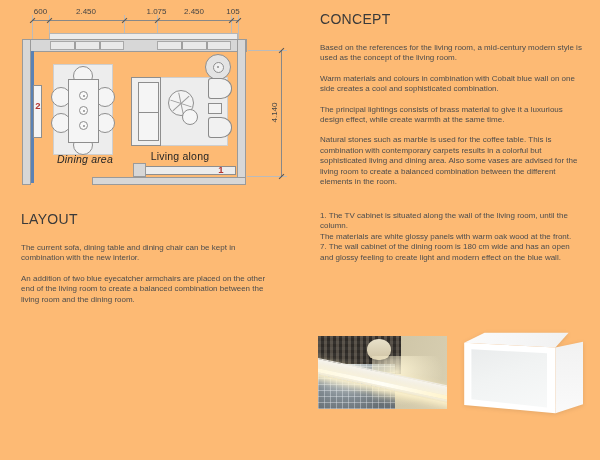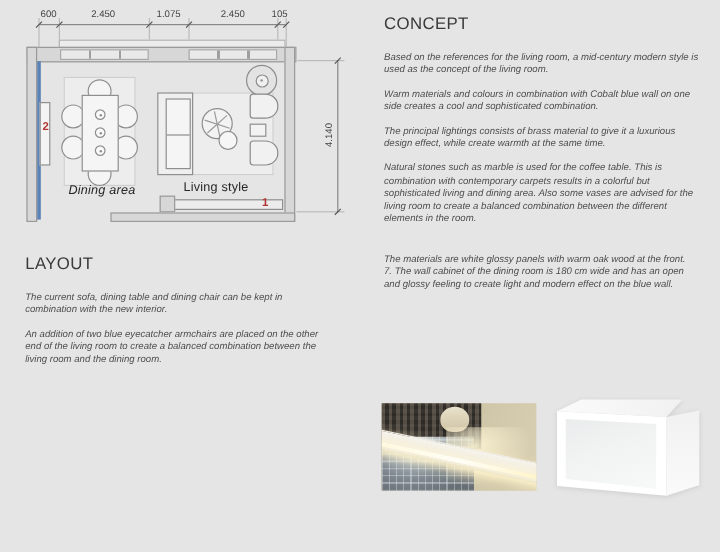--- a/index.html
+++ b/index.html
@@ -1,22 +1,22 @@
 <!DOCTYPE html>
 <html><head>
 <meta charset="utf-8">
 <style>
   html,body{margin:0;padding:0;background:#fff;}
-  .page{position:relative;width:600px;height:460px;background:#e5e5e5;overflow:hidden;
+  .page{position:relative;width:600px;height:460px;background:#fdba74;overflow:hidden;
         font-family:"Liberation Sans",sans-serif;color:#4a4a4a;}
   .abs{position:absolute;}
 
   
   .col h2{font-size:14px;font-weight:500;letter-spacing:.3px;color:#3a3a3a;margin:0 0 16px 0;}
-  .col p{font-size:8px;line-height:1.3;margin:0 0 10px 0;color:#4d4d4d;font-style:italic;}
+  .col p{font-size:8px;line-height:1.3;margin:0 0 10px 0;color:#4d4d4d;}
   .col p.tight{margin:0;}
   .concept{left:320px;top:11px;width:264px;}
   .layoutsec{left:21px;top:211px;width:256px;}
   .custom{left:320px;top:211px;width:264px;}
 
   
   .plan{left:0;top:0;width:300px;height:205px;}
   .wall{background:#d7d7d7;border:1px solid #9a9a9a;box-sizing:border-box;}
   .sill{background:#ececec;border:1px solid #b5b5b5;box-sizing:border-box;}
   .window{background:#e9e9e9;border:1px solid #a8a8a8;box-sizing:border-box;
@@ -70,21 +70,21 @@
 </style>
 </head>
 <body>
 
 <div class="page">
 
   <div class="abs plan">
 
     <div class="abs dimlab" style="left:26px;top:7px;width:29px;">600</div>
     <div class="abs dimlab" style="left:66px;top:7px;width:40px;">2.450</div>
-    <div class="abs dimlab" style="left:120px;top:7px;width:41px;">1.075</div>
+    <div class="abs dimlab" style="left:136px;top:7px;width:41px;">1.075</div>
     <div class="abs dimlab" style="left:174px;top:7px;width:40px;">2.450</div>
     <div class="abs dimlab" style="left:221px;top:7px;width:24px;text-align:center;">105</div>
 
     <div class="abs dimline" style="left:32px;top:20px;width:206px;height:1px;"></div>
     <div class="abs extline" style="left:32px;top:15px;width:1px;height:24px;"></div>
     <div class="abs extline" style="left:49px;top:15px;width:1px;height:24px;"></div>
     <div class="abs extline" style="left:124px;top:15px;width:1px;height:24px;"></div>
     <div class="abs extline" style="left:157px;top:15px;width:1px;height:24px;"></div>
     <div class="abs extline" style="left:231px;top:15px;width:1px;height:24px;"></div>
     <div class="abs extline" style="left:238px;top:15px;width:1px;height:24px;"></div>
@@ -143,21 +143,21 @@
     </div>
     <div class="abs armchair" style="left:208px;top:78px;"></div>
     <div class="abs armchair" style="left:208px;top:117px;"></div>
     <div class="abs furn" style="left:208px;top:103px;width:14px;height:11px;background:#f3f3f3;"></div>
 
     <div class="abs furn" style="left:135px;top:166px;width:101px;height:9px;background:#ececec;"></div>
     <div class="abs wall" style="left:133px;top:163px;width:13px;height:14px;"></div>
     <div class="abs marker" style="left:215px;top:164px;">1</div>
 
     <div class="abs arealab" style="left:45px;top:153px;width:80px;font-style:italic;">Dining area</div>
-    <div class="abs arealab" style="left:140px;top:150px;width:80px;">Living style</div>
+    <div class="abs arealab" style="left:140px;top:150px;width:80px;">Living along</div>
 
     <div class="abs extline" style="left:248px;top:50px;width:39px;height:1px;"></div>
     <div class="abs extline" style="left:247px;top:176px;width:40px;height:1px;"></div>
     <div class="abs dimline" style="left:281px;top:50px;width:1px;height:127px;"></div>
     <div class="abs tick" style="left:278px;top:50px;"></div>
     <div class="abs tick" style="left:278px;top:176px;"></div>
     <div class="abs dimlab" style="left:252px;top:108px;width:44px;transform:rotate(-90deg);">4.140</div>
   </div>
 
   <section class="abs col concept">
@@ -168,20 +168,21 @@
     <p>Natural stones such as marble is used for the coffee table. This is combination with contemporary carpets results in a colorful but sophisticated living and dining area. Also some vases are advised for the living room to create a balanced combination between the different elements in the room.</p>
   </section>
 
   <section class="abs col layoutsec">
     <h2>LAYOUT</h2>
     <p>The current sofa, dining table and dining chair can be kept in combination with the new interior.</p>
     <p>An addition of two blue eyecatcher armchairs are placed on the other end of the living room to create a balanced combination between the living room and the dining room.</p>
   </section>
 
   <section class="abs col custom">
+    <p class="tight">1. The TV cabinet is situated along the wall of the living room, until the column.</p>
     <p class="tight">The materials are white glossy panels with warm oak wood at the front.</p>
     <p class="tight">7. The wall cabinet of the dining room is 180 cm wide and has an open and glossy feeling to create light and modern effect on the blue wall.</p>
   </section>
 
   <div class="abs img-led">
     <div class="led-dark"></div>
     <div class="led-lamp"></div>
     <div class="led-mosaic"></div>
     <div class="led-glow"></div>
     <div class="led-shelf">

